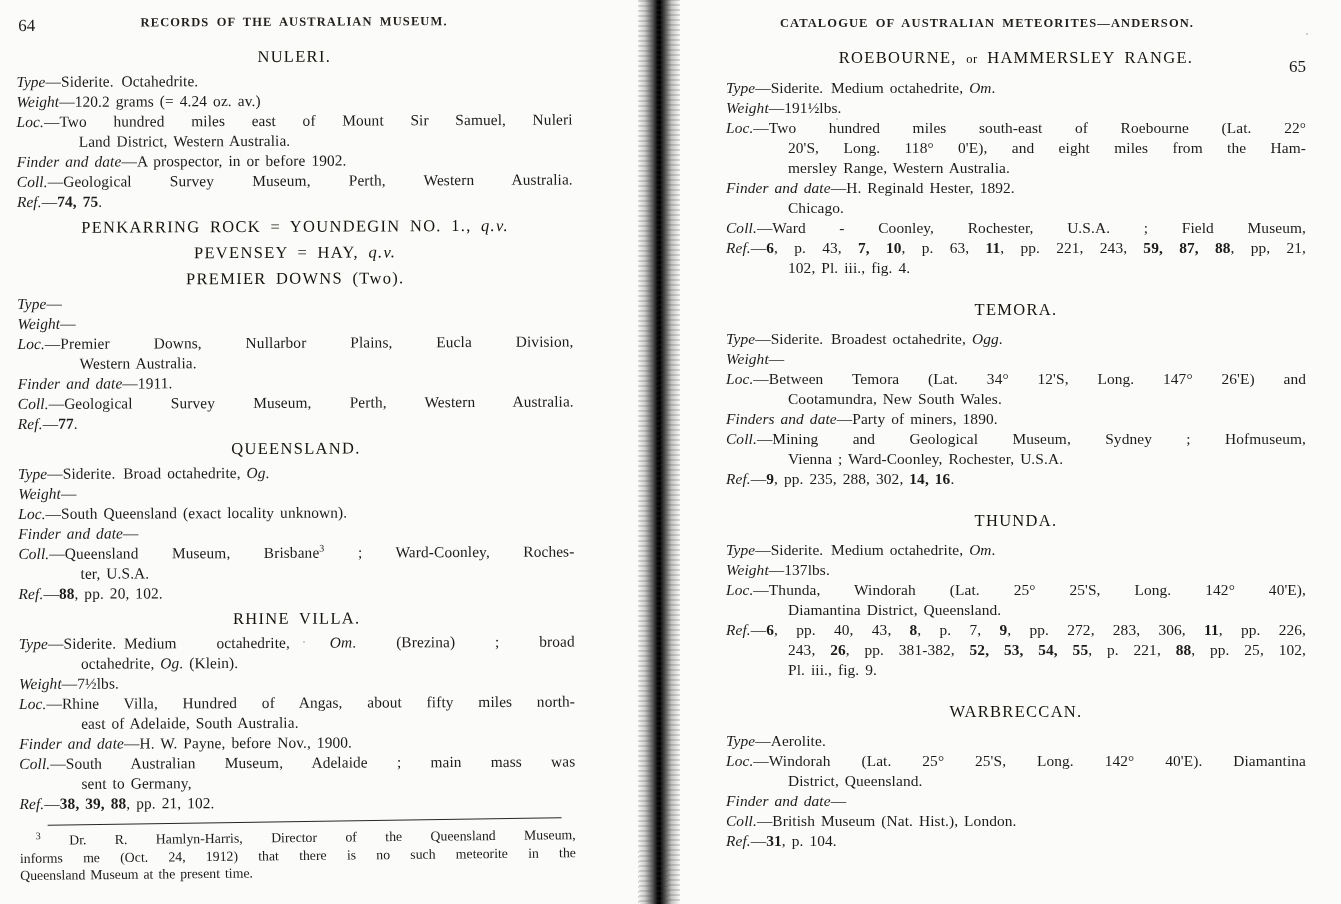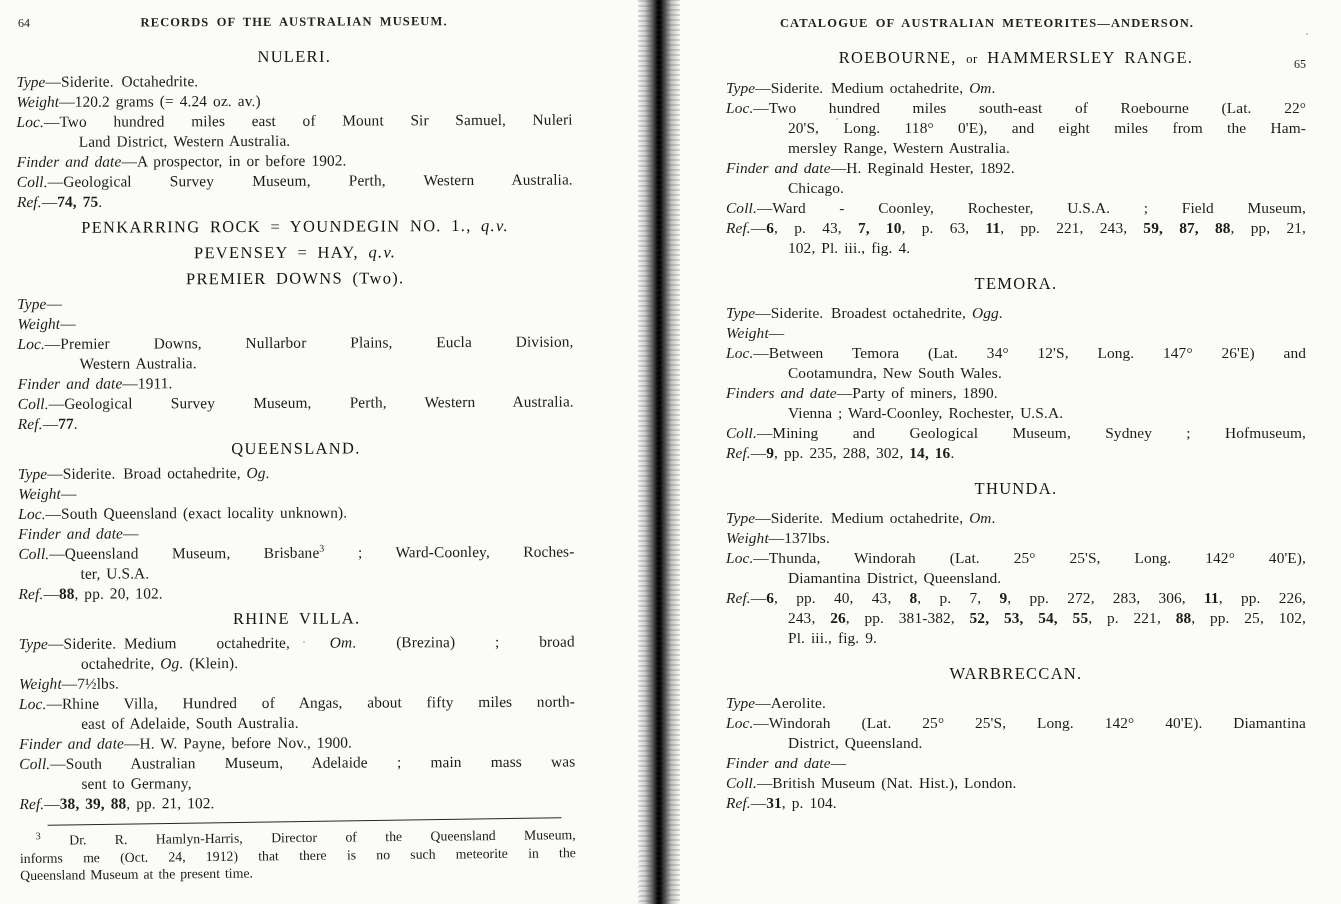--- a/index.html
+++ b/index.html
@@ -6,35 +6,35 @@
   body{
     width:1341px;height:904px;position:relative;overflow:hidden;
     background:#fbfbf9;color:#1d1b19;
     font-family:"Liberation Serif","DejaVu Serif",serif;
   }
   .page{position:absolute;top:0;}
   #left-page{left:16px;width:556px;transform:rotate(-0.25deg);transform-origin:top left;}
   #right-page{left:726px;width:580px;}
 
   .running-header{position:relative;height:20px;margin-top:16px;margin-bottom:12px;}
-  .page-num{font-size:12px;position:absolute;top:0;}
+  .page-num{font-size:17px;position:absolute;top:0;}
   .pn-left{left:2px;}
   .pn-right{right:0;top:-3px;margin-top:44px;}
   .header-title{
     text-align:center;font-size:12.5px;font-weight:bold;
     letter-spacing:1.1px;word-spacing:3px;color:#221f1c;
   }
   .ht-right{padding-right:58px;}
 
   .sections{}
   .sh{
     text-align:center;font-size:16.5px;letter-spacing:1.3px;word-spacing:4px;
     margin:6px 0 4px 0;line-height:20px;color:#17140f;
   }
-  .sh.gap{margin-top:16px;margin-bottom:9px;}
+  .sh.gap{margin-top:22px;margin-bottom:9px;}
   .sh.first{margin-top:9px;margin-bottom:9px;}
 
   .line{
     font-size:15.4px;line-height:20px;word-spacing:2px;letter-spacing:.1px;
   }
   .line.ind{padding-left:62px;}
   .line.just{text-align:justify;text-align-last:justify;}
 
   .seg-i{font-style:italic;}
   .seg-b{font-weight:bold;}
@@ -125,36 +125,37 @@
   <div id="gutter"></div>
 
   <section class="page" id="right-page">
     <header class="running-header">
       <div class="header-title ht-right">CATALOGUE OF AUSTRALIAN METEORITES—ANDERSON.</div>
       <span class="page-num pn-right">65</span>
     </header>
     <div class="sections" id="right-sections">
         <div class="sh first"><span>ROEBOURNE, </span><span class="seg-sm">or</span><span> HAMMERSLEY RANGE.</span></div>
         <div class="line"><span class="seg-i">Type</span><span>—Siderite. Medium octahedrite, </span><span class="seg-i">Om</span><span>.</span></div>
+        <div class="line"><span class="seg-i">Weight</span><span>—191½lbs.</span></div>
         <div class="line just"><span class="seg-i">Loc.</span><span>—Two hundred miles south-east of Roebourne (Lat. 22°</span></div>
         <div class="line ind just"><span>20'S, Long. 118° 0'E), and eight miles from the Ham-</span></div>
         <div class="line ind"><span>mersley Range, Western Australia.</span></div>
         <div class="line"><span class="seg-i">Finder and date</span><span>—H. Reginald Hester, 1892.</span></div>
         <div class="line ind"><span>Chicago.</span></div>
         <div class="line just"><span class="seg-i">Coll.</span><span>—Ward - Coonley, Rochester, U.S.A. ; Field Museum,</span></div>
         <div class="line just"><span class="seg-i">Ref.</span><span>—</span><span class="seg-b">6</span><span>, p. 43, </span><span class="seg-b">7, 10</span><span>, p. 63, </span><span class="seg-b">11</span><span>, pp. 221, 243, </span><span class="seg-b">59, 87, 88</span><span>, pp, 21,</span></div>
         <div class="line ind"><span>102, Pl. iii., fig. 4.</span></div>
         <div class="sh gap"><span>TEMORA.</span></div>
         <div class="line"><span class="seg-i">Type</span><span>—Siderite. Broadest octahedrite, </span><span class="seg-i">Ogg</span><span>.</span></div>
         <div class="line"><span class="seg-i">Weight</span><span>—</span></div>
         <div class="line just"><span class="seg-i">Loc.</span><span>—Between Temora (Lat. 34° 12'S, Long. 147° 26'E) and</span></div>
         <div class="line ind"><span>Cootamundra, New South Wales.</span></div>
         <div class="line"><span class="seg-i">Finders and date</span><span>—Party of miners, 1890.</span></div>
+        <div class="line just"><span class="seg-i">Coll.</span><span>—Mining and Geological Museum, Sydney ; Hofmuseum,</span></div>
         <div class="line ind"><span>Vienna ; Ward-Coonley, Rochester, U.S.A.</span></div>
-        <div class="line just"><span class="seg-i">Coll.</span><span>—Mining and Geological Museum, Sydney ; Hofmuseum,</span></div>
         <div class="line"><span class="seg-i">Ref.</span><span>—</span><span class="seg-b">9</span><span>, pp. 235, 288, 302, </span><span class="seg-b">14, 16</span><span>.</span></div>
         <div class="sh gap"><span>THUNDA.</span></div>
         <div class="line"><span class="seg-i">Type</span><span>—Siderite. Medium octahedrite, </span><span class="seg-i">Om</span><span>.</span></div>
         <div class="line"><span class="seg-i">Weight</span><span>—137lbs.</span></div>
         <div class="line just"><span class="seg-i">Loc.</span><span>—Thunda, Windorah (Lat. 25° 25'S, Long. 142° 40'E),</span></div>
         <div class="line ind"><span>Diamantina District, Queensland.</span></div>
         <div class="line just"><span class="seg-i">Ref.</span><span>—</span><span class="seg-b">6</span><span>, pp. 40, 43, </span><span class="seg-b">8</span><span>, p. 7, </span><span class="seg-b">9</span><span>, pp. 272, 283, 306, </span><span class="seg-b">11</span><span>, pp. 226,</span></div>
         <div class="line ind just"><span>243, </span><span class="seg-b">26</span><span>, pp. 381-382, </span><span class="seg-b">52, 53, 54, 55</span><span>, p. 221, </span><span class="seg-b">88</span><span>, pp. 25, 102,</span></div>
         <div class="line ind"><span>Pl. iii., fig. 9.</span></div>
         <div class="sh gap"><span>WARBRECCAN.</span></div>

